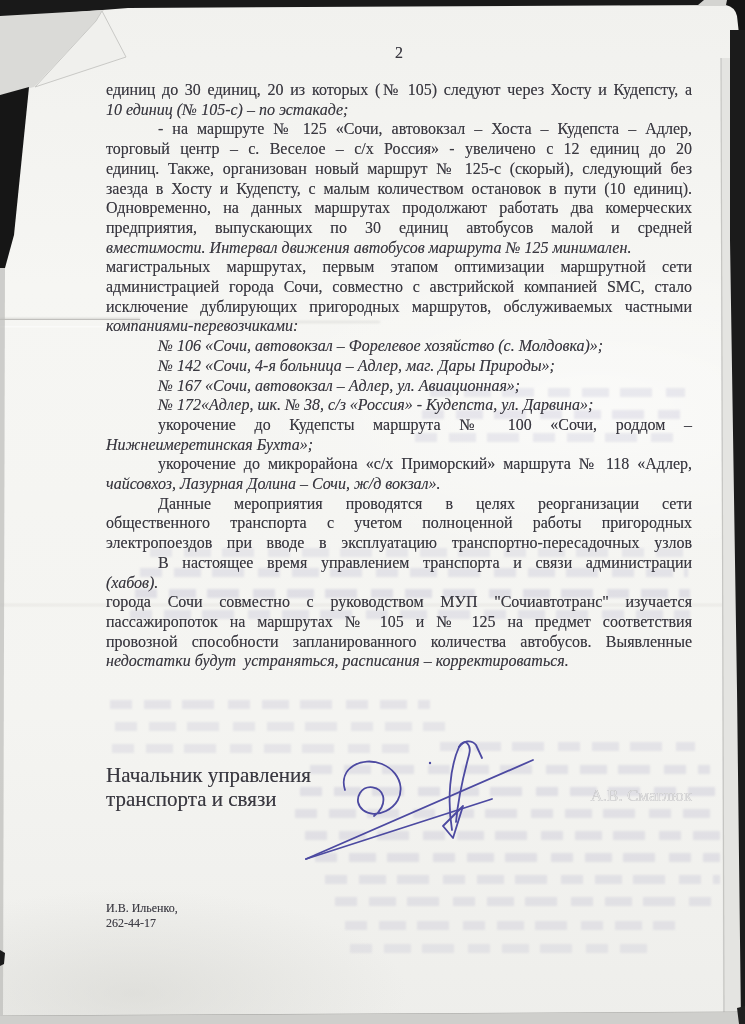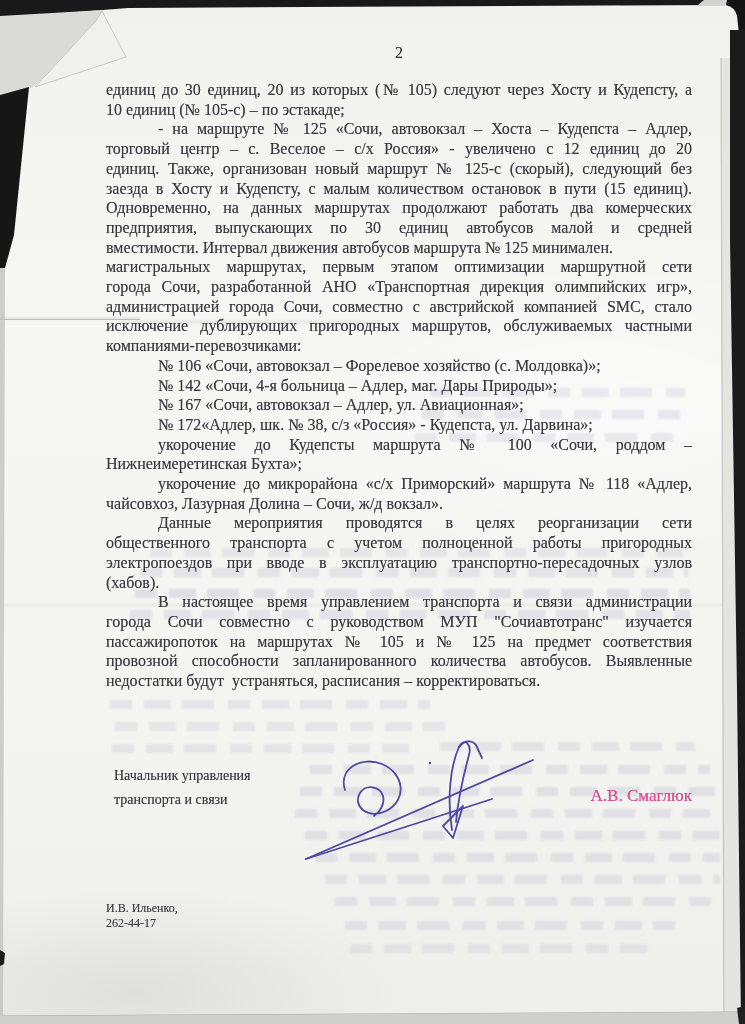--- a/index.html
+++ b/index.html
@@ -17,34 +17,34 @@
       radial-gradient(ellipse 500px 220px at 80% 40%, rgba(255,255,255,.5), rgba(255,255,255,0) 70%),
       linear-gradient(180deg,#f1f1ee 0%,#f6f6f3 28%,#f4f4f1 70%,#eeeeeb 100%);
   }
   
   .doc-body{
     position:absolute;left:106px;top:80px;width:586px;
     font-size:16px;line-height:19.7px;color:#3a3941;
     text-shadow:0 0 .5px rgba(58,57,65,.55);
   }
   .bline{text-align:justify;text-align-last:justify;white-space:pre-wrap;}
-  .bline.end{text-align-last:left;}
+  .bline.end{text-align-last:left;font-style:italic;}
   .bline.ind{text-indent:52px;}
   .pageno{
     position:absolute;left:106px;top:44px;width:586px;text-align:center;
     font-size:16px;color:#3a3941;text-shadow:0 0 .5px rgba(58,57,65,.55);
   }
   .sig-title{
-    position:absolute;left:114px;top:764px;
-    font-size:14px;line-height:23.5px;color:#3a3941;
+    position:absolute;left:106px;top:764px;
+    font-size:21px;line-height:23.5px;color:#3a3941;
     text-shadow:0 0 .5px rgba(58,57,65,.55);
   }
   .sig-name{
     position:absolute;left:106px;top:786px;width:586px;text-align:right;
-    font-size:17px;color:#ec4899;text-shadow:0 0 .5px rgba(58,57,65,.55);
+    font-size:17px;color:#e5e5e5;text-shadow:0 0 .5px rgba(58,57,65,.55);
   }
   .executor{
     position:absolute;left:106px;top:901px;
     font-size:12px;line-height:14.5px;color:#403f47;
     text-shadow:0 0 .4px rgba(64,63,71,.5);
   }
   
   .ghost{
     position:absolute;height:9px;filter:blur(1.1px);pointer-events:none;
     background:repeating-linear-gradient(90deg,
@@ -103,42 +103,41 @@
   </div>
 
 <div class="pageno">2</div>
 
 <div class="doc-body">
     <div class="bline">единиц до 30 единиц, 20 из которых (№ 105) следуют через Хосту и Кудепсту, а</div>
     <div class="bline end">10 единиц (№ 105-с) – по эстакаде;</div>
     <div class="bline ind">- на маршруте № 125 «Сочи, автовокзал – Хоста – Кудепста – Адлер,</div>
     <div class="bline">торговый центр – с. Веселое – с/х Россия» - увеличено с 12 единиц до 20</div>
     <div class="bline">единиц. Также, организован новый маршрут № 125-с (скорый), следующий без</div>
-    <div class="bline">заезда в Хосту и Кудепсту, с малым количеством остановок в пути (15 единиц).</div>
+    <div class="bline">заезда в Хосту и Кудепсту, с малым количеством остановок в пути (10 единиц).</div>
     <div class="bline">Одновременно, на данных маршрутах продолжают работать два комерческих</div>
     <div class="bline">предприятия, выпускающих по 30 единиц автобусов малой и средней</div>
     <div class="bline end">вместимости. Интервал движения автобусов маршрута № 125 минимален.</div>
     <div class="bline">магистральных маршрутах, первым этапом оптимизации маршрутной сети</div>
-    <div class="bline">города Сочи, разработанной АНО «Транспортная дирекция олимпийских игр»,</div>
     <div class="bline">администрацией города Сочи, совместно с австрийской компанией SMC, стало</div>
     <div class="bline">исключение дублирующих пригородных маршрутов, обслуживаемых частными</div>
     <div class="bline end">компаниями-перевозчиками:</div>
     <div class="bline ind end">№ 106 «Сочи, автовокзал – Форелевое хозяйство (с. Молдовка)»;</div>
     <div class="bline ind end">№ 142 «Сочи, 4-я больница – Адлер, маг. Дары Природы»;</div>
     <div class="bline ind end">№ 167 «Сочи, автовокзал – Адлер, ул. Авиационная»;</div>
     <div class="bline ind end">№ 172«Адлер, шк. № 38, с/з «Россия» - Кудепста, ул. Дарвина»;</div>
     <div class="bline ind">укорочение до Кудепсты маршрута № 100 «Сочи, роддом –</div>
     <div class="bline end">Нижнеимеретинская Бухта»;</div>
     <div class="bline ind">укорочение до микрорайона «с/х Приморский» маршрута № 118 «Адлер,</div>
     <div class="bline end">чайсовхоз, Лазурная Долина – Сочи, ж/д вокзал».</div>
     <div class="bline ind">Данные мероприятия проводятся в целях реорганизации сети</div>
     <div class="bline">общественного транспорта с учетом полноценной работы пригородных</div>
     <div class="bline">электропоездов при вводе в эксплуатацию транспортно-пересадочных узлов</div>
+    <div class="bline ind">В настоящее время управлением транспорта и связи администрации</div>
     <div class="bline end">(хабов).</div>
-    <div class="bline ind">В настоящее время управлением транспорта и связи администрации</div>
     <div class="bline">города Сочи совместно с руководством МУП "Сочиавтотранс" изучается</div>
     <div class="bline">пассажиропоток на маршрутах № 105 и № 125 на предмет соответствия</div>
     <div class="bline">провозной способности запланированного количества автобусов. Выявленные</div>
     <div class="bline end">недостатки будут  устраняться, расписания – корректироваться.</div>
   </div>
 
 <div class="sig-title">
   <div>Начальник управления</div>
   <div>транспорта и связи</div>
 </div>

